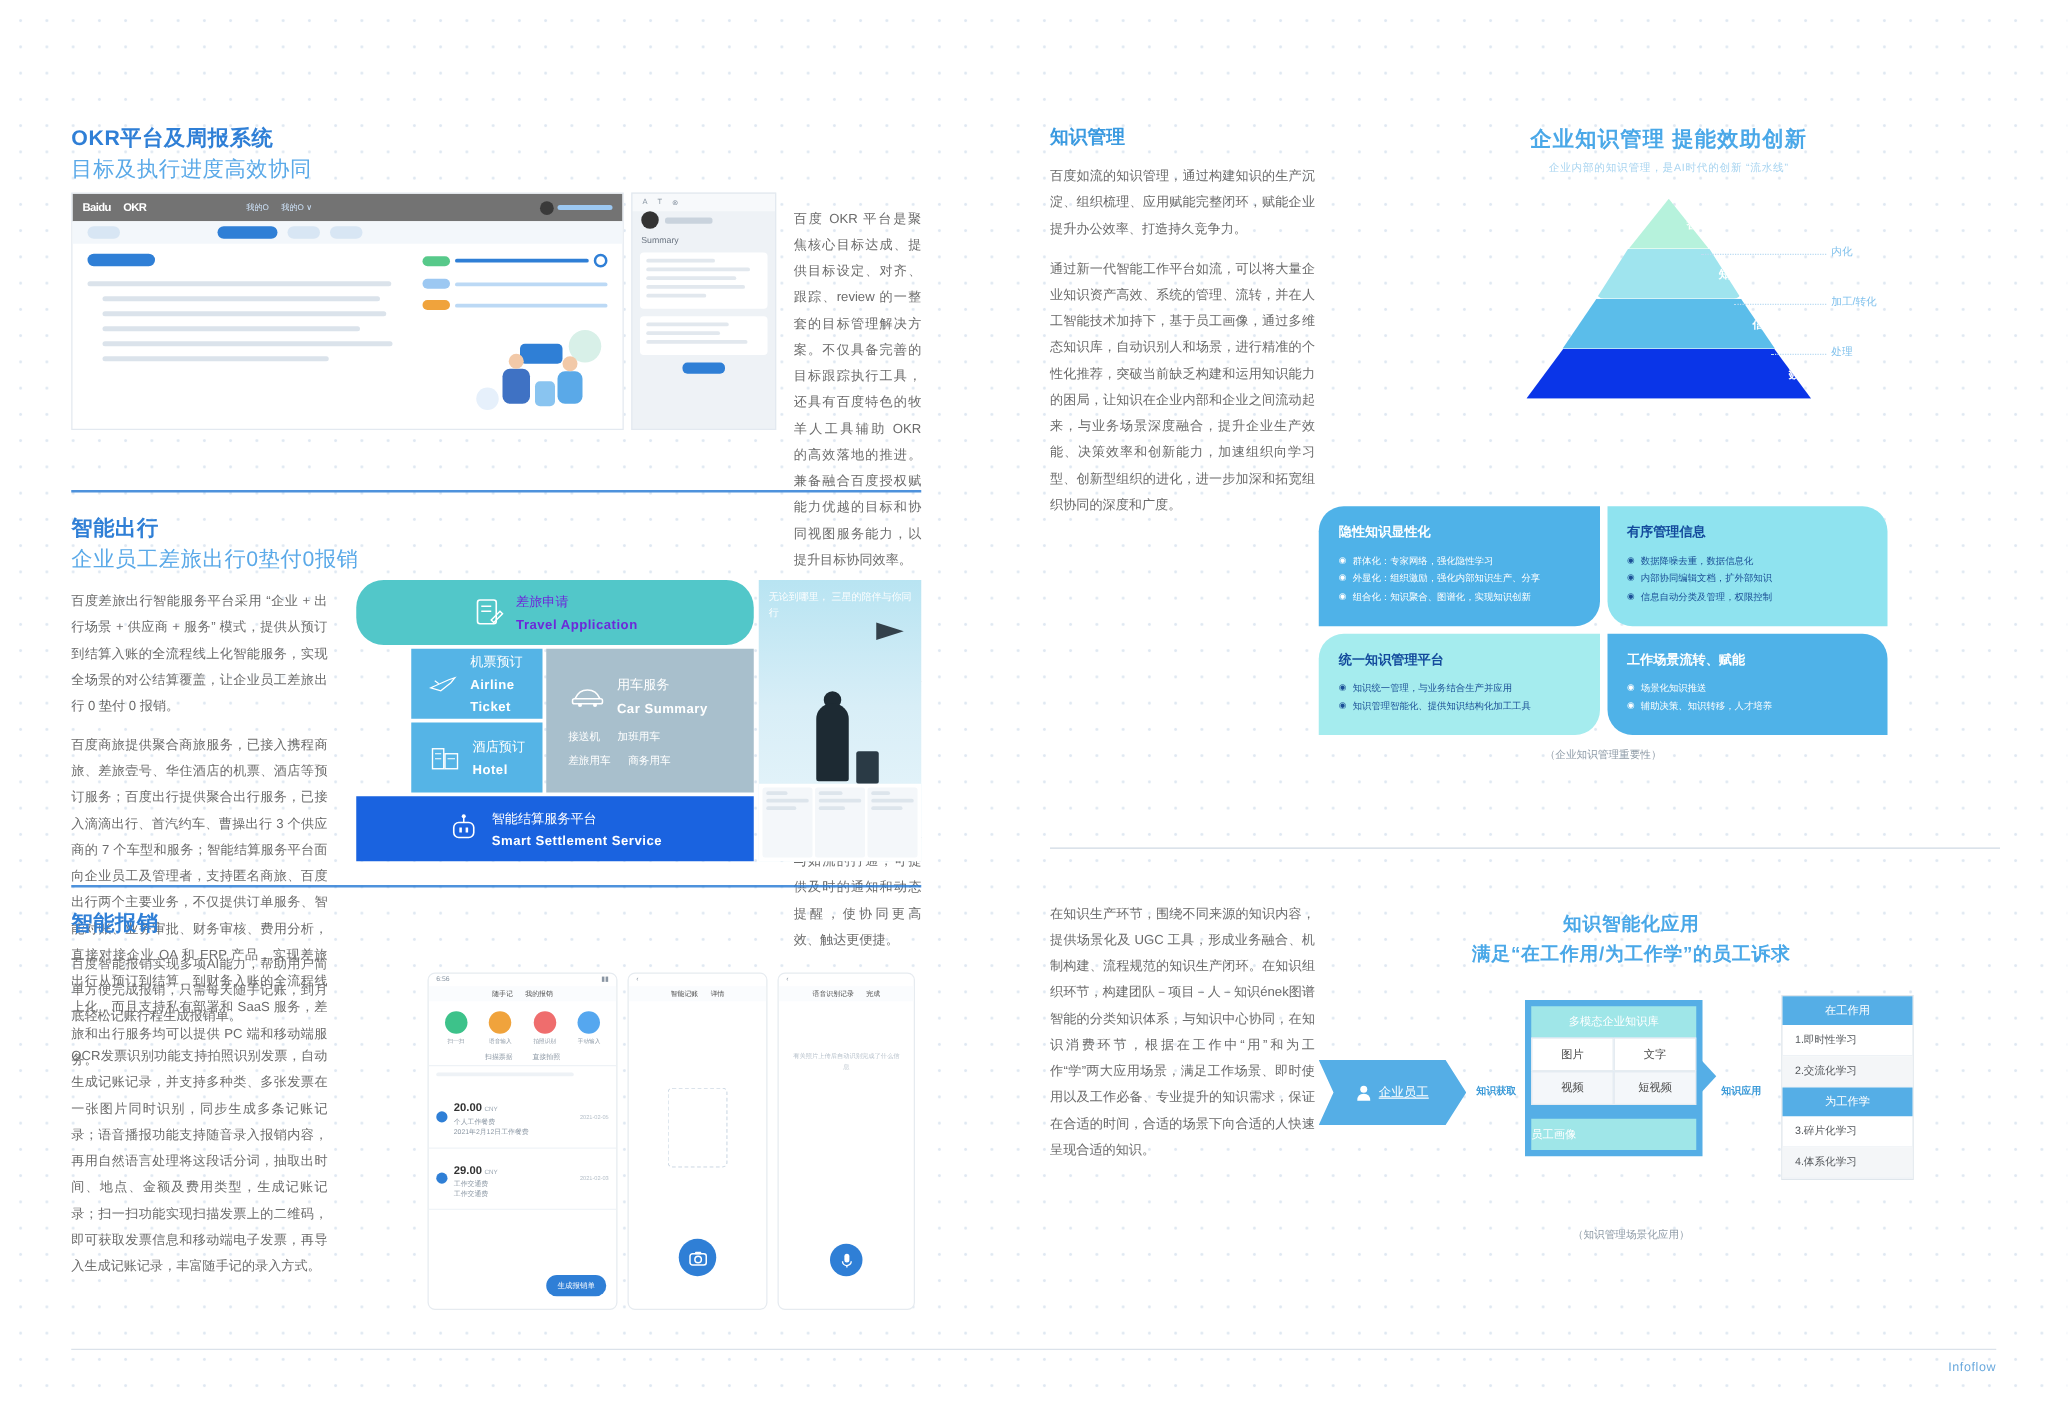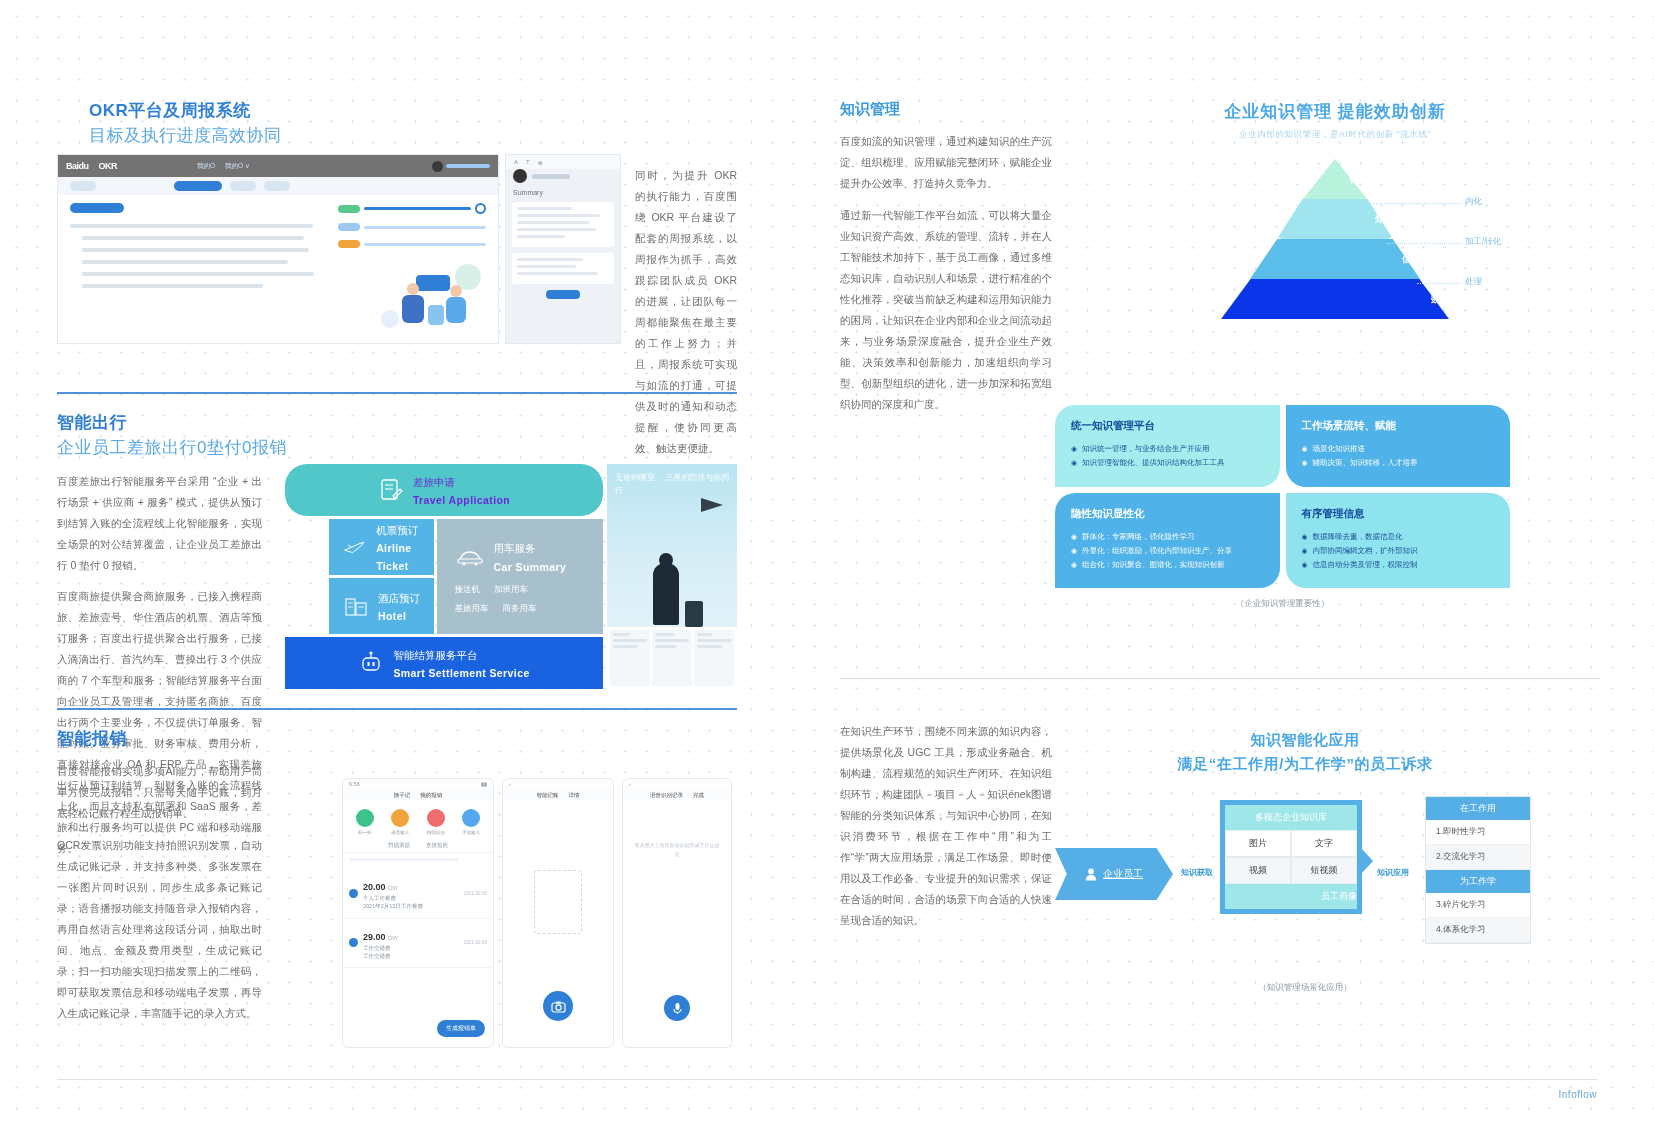--- a/index.html
+++ b/index.html
@@ -160,38 +160,38 @@
   .flowwrap{position:absolute;left:215px;top:78px;width:500px;height:170px;}
   .emp-tag{position:absolute;left:0;top:60px;width:118px;height:52px;background:#55aee6;
     clip-path:polygon(0 0,86% 0,100% 50%,86% 100%,0 100%,10% 50%);
     display:flex;align-items:center;justify-content:center;gap:6px;color:#fff;font-size:10px;}
   .flow-lbl{position:absolute;font-size:8px;color:#3b9ad8;font-weight:bold;}
   .kbox{position:absolute;left:165px;top:12px;width:142px;background:#55aee6;padding:5px;box-sizing:border-box;}
   .kbox-h{background:#9fe6e8;color:#fff;font-size:9px;text-align:center;padding:6px 0;}
   .kgrid{display:flex;flex-wrap:wrap;}
   .kcell{width:50%;box-sizing:border-box;background:#fff;border:1px solid #e6ecf1;padding:6px 0;text-align:center;font-size:9px;color:#4a4a4a;}
   .kcell.alt{background:#f4f7fa;}
-  .kbox-f{background:#9fe6e8;color:#fff;font-size:9px;text-align:right;padding:6px 0;margin-top:0;}
+  .kbox-f{background:#9fe6e8;color:#fff;font-size:9px;text-align:left;padding:6px 0;margin-top:11px;}
   .arrowhead{position:absolute;width:0;height:0;border-left:12px solid #55aee6;border-top:13px solid transparent;border-bottom:13px solid transparent;}
   .rbox{position:absolute;left:370px;top:8px;width:104px;border:1px solid #dfe6ec;background:#fff;}
   .rhead{background:#55aee6;color:#fff;font-size:9px;text-align:center;padding:5px 0;}
   .rrow{font-size:8.5px;color:#55585c;padding:6px 0 6px 10px;border-bottom:1px solid #eef2f6;}
   .rrow.alt{background:#f4f6f8;}
 
   .footer{position:absolute;left:57px;right:57px;bottom:42px;height:1px;background:#dbe2ea;}
   .brand{position:absolute;right:57px;bottom:22px;font-size:10px;color:#6aa9dd;letter-spacing:.5px;}
 </style>
 </head>
 <body>
 
 <div class="page">
 
   <div class="col" id="left">
 
-    <div class="block" style="height:288px;padding-left:32px;">
+    <div class="block" style="height:288px;">
       <div class="head-wrap">
         <div class="sec-title">OKR平台及周报系统</div>
         <div class="sec-sub">目标及执行进度高效协同</div>
       </div>
 
       <div class="okr-shot">
         <div class="okr-topbar">
           <span class="okr-logo">Baidu</span>
           <span class="okr-logo">OKR</span>
           <span class="okr-menu sp">我的O</span>
@@ -265,20 +265,21 @@
         </div>
         <div class="ph-card">
           <div class="ph-line" style="width:72%;"></div>
           <div class="ph-line" style="width:64%;"></div>
           <div class="ph-line" style="width:88%;"></div>
         </div>
         <div class="ph-blue"></div>
       </div>
 
       <div class="okr-copy">
+        <p class="body-text">百度 OKR 平台是聚焦核心目标达成、提供目标设定、对齐、跟踪、review 的一整套的目标管理解决方案。不仅具备完善的目标跟踪执行工具，还具有百度特色的牧羊人工具辅助 OKR 的高效落地的推进。兼备融合百度授权赋能力优越的目标和协同视图服务能力，以提升目标协同效率。</p>
         <p class="body-text">同时，为提升 OKR 的执行能力，百度围绕 OKR 平台建设了配套的周报系统，以周报作为抓手，高效跟踪团队成员 OKR 的进展，让团队每一周都能聚焦在最主要的工作上努力；并且，周报系统可实现与如流的打通，可提供及时的通知和动态提醒，使协同更高效、触达更便捷。</p>
       </div>
     </div>
 
     <div class="rule" style="margin:4px 0 18px;"></div>
 
     <div class="block" style="height:290px;">
       <div class="head-wrap">
         <div class="sec-title">智能出行</div>
         <div class="sec-sub">企业员工差旅出行0垫付0报销</div>
@@ -537,72 +538,72 @@
 
           <div class="pyr-note" style="left:244px;top:37px;">内化</div>
           <div class="pyr-note" style="left:244px;top:77px;">加工/转化</div>
           <div class="pyr-note" style="left:244px;top:117px;">处理</div>
         </div>
       </div>
     </div>
 
     <div class="quad">
       <div class="qrow">
+        <div class="qbox q-c">
+          <div class="q-h light">隐性知识显性化</div>
+          <div class="q-li light">
+              <span class="q-mk">◉</span>
+              <span>群体化：专家网络，强化隐性学习</span>
+            </div>
+          <div class="q-li light">
+              <span class="q-mk">◉</span>
+              <span>外显化：组织激励，强化内部知识生产、分享</span>
+            </div>
+          <div class="q-li light">
+              <span class="q-mk">◉</span>
+              <span>组合化：知识聚合、图谱化，实现知识创新</span>
+            </div>
+        </div>
+        <div class="qbox q-d">
+          <div class="q-h">有序管理信息</div>
+          <div class="q-li">
+              <span class="q-mk">◉</span>
+              <span>数据降噪去重，数据信息化</span>
+            </div>
+          <div class="q-li">
+              <span class="q-mk">◉</span>
+              <span>内部协同编辑文档，扩外部知识</span>
+            </div>
+          <div class="q-li">
+              <span class="q-mk">◉</span>
+              <span>信息自动分类及管理，权限控制</span>
+            </div>
+        </div>
+      </div>
+      <div class="qrow">
         <div class="qbox q-a">
           <div class="q-h">统一知识管理平台</div>
           <div class="q-li">
               <span class="q-mk">◉</span>
               <span>知识统一管理，与业务结合生产并应用</span>
             </div>
           <div class="q-li">
               <span class="q-mk">◉</span>
               <span>知识管理智能化、提供知识结构化加工工具</span>
             </div>
         </div>
         <div class="qbox q-b">
           <div class="q-h light">工作场景流转、赋能</div>
           <div class="q-li light">
               <span class="q-mk">◉</span>
               <span>场景化知识推送</span>
             </div>
           <div class="q-li light">
               <span class="q-mk">◉</span>
               <span>辅助决策、知识转移，人才培养</span>
-            </div>
-        </div>
-      </div>
-      <div class="qrow">
-        <div class="qbox q-c">
-          <div class="q-h light">隐性知识显性化</div>
-          <div class="q-li light">
-              <span class="q-mk">◉</span>
-              <span>群体化：专家网络，强化隐性学习</span>
-            </div>
-          <div class="q-li light">
-              <span class="q-mk">◉</span>
-              <span>外显化：组织激励，强化内部知识生产、分享</span>
-            </div>
-          <div class="q-li light">
-              <span class="q-mk">◉</span>
-              <span>组合化：知识聚合、图谱化，实现知识创新</span>
-            </div>
-        </div>
-        <div class="qbox q-d">
-          <div class="q-h">有序管理信息</div>
-          <div class="q-li">
-              <span class="q-mk">◉</span>
-              <span>数据降噪去重，数据信息化</span>
-            </div>
-          <div class="q-li">
-              <span class="q-mk">◉</span>
-              <span>内部协同编辑文档，扩外部知识</span>
-            </div>
-          <div class="q-li">
-              <span class="q-mk">◉</span>
-              <span>信息自动分类及管理，权限控制</span>
             </div>
         </div>
       </div>
       <div class="caption">（企业知识管理重要性）</div>
     </div>
 
     <div class="rule-soft" style="position:absolute;left:0;top:578px;width:760px;"></div>
 
     <div class="block" style="position:absolute;left:0;top:610px;width:760px;height:290px;">
       <div class="ka-text">

